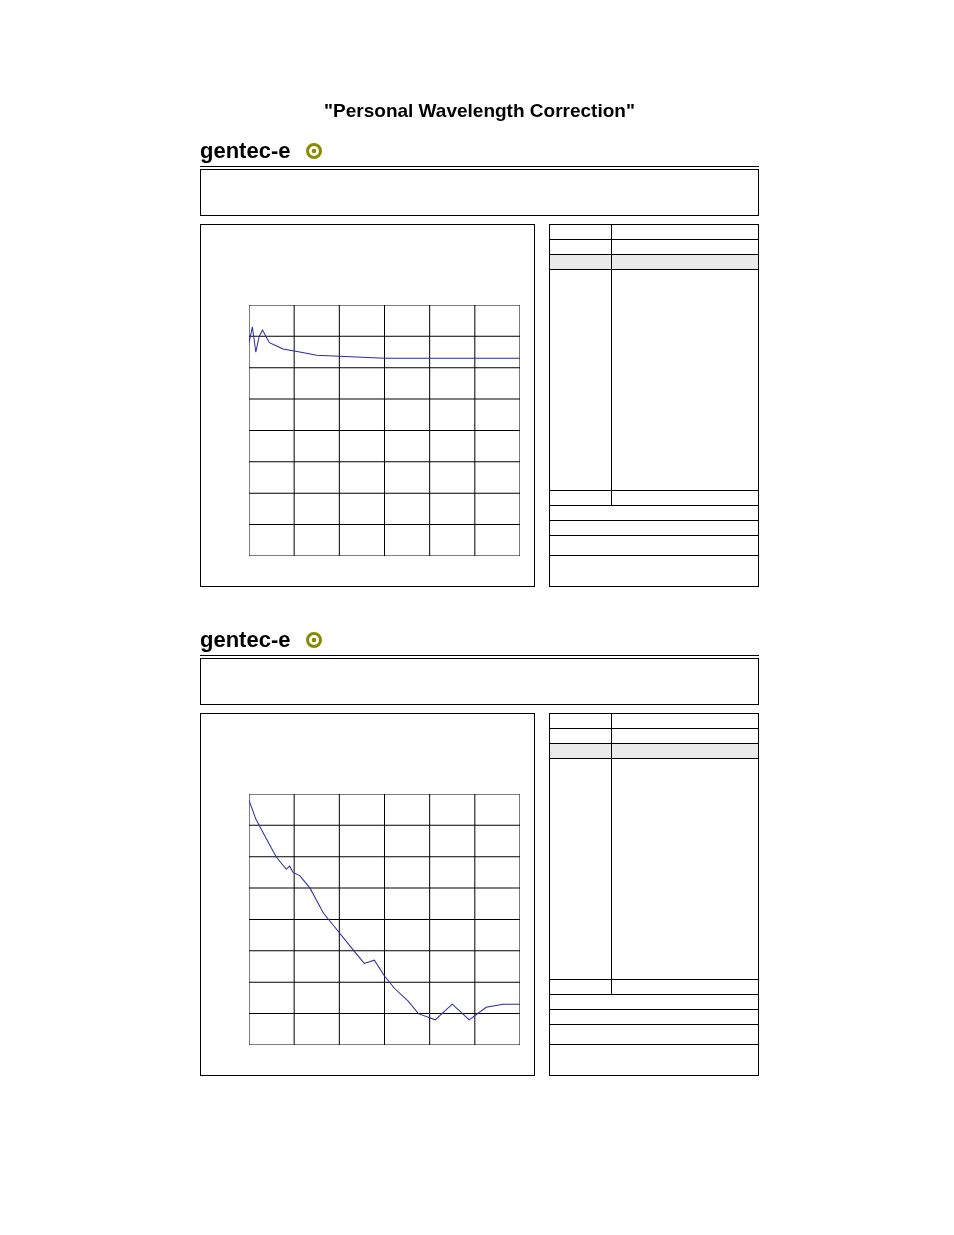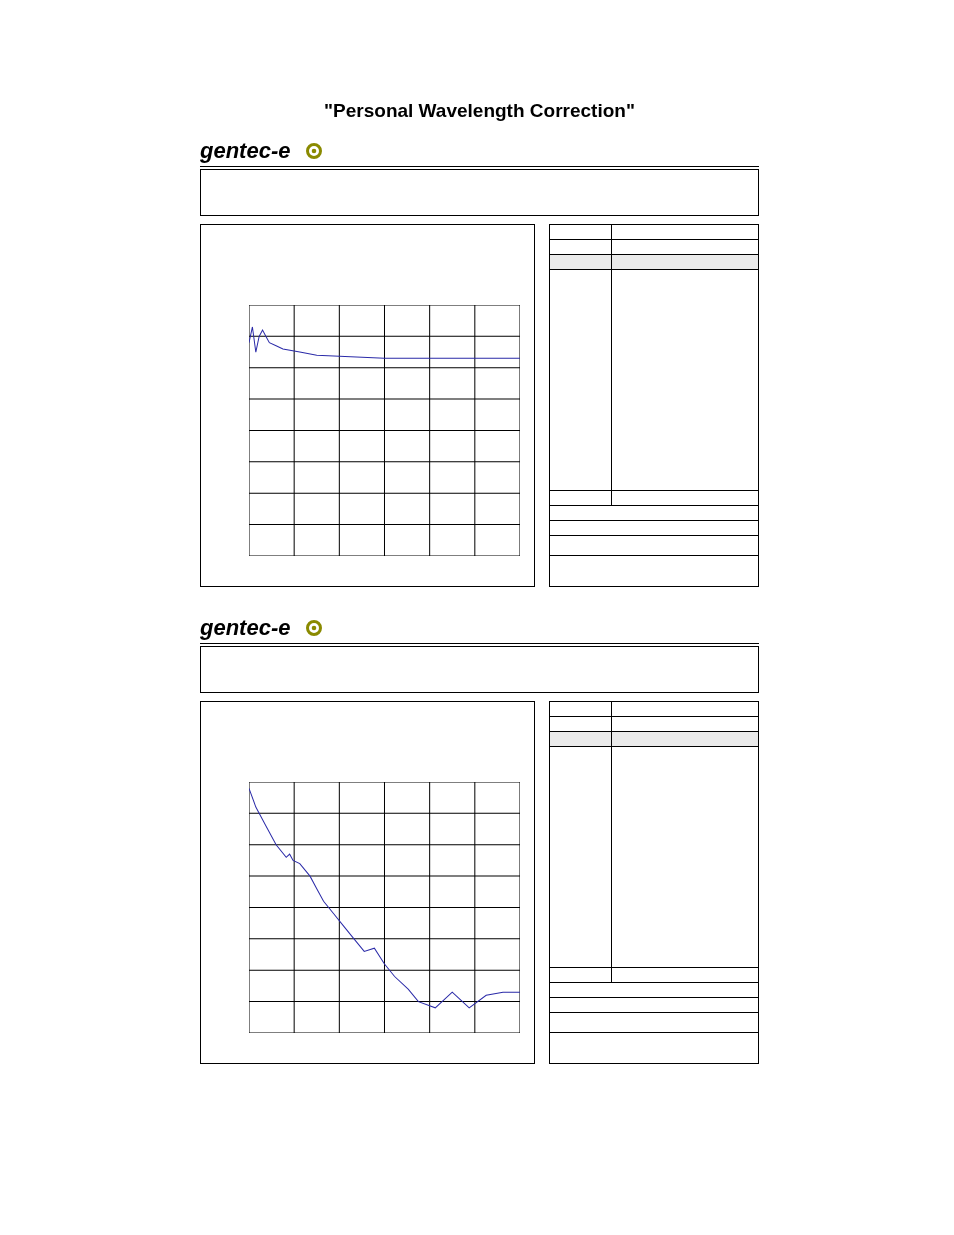--- a/index.html
+++ b/index.html
@@ -1,19 +1,19 @@
 <!DOCTYPE html>
 <html><head>
 <meta charset="utf-8">
 <style>
   * { box-sizing: border-box; margin: 0; padding: 0; }
   body { width: 954px; height: 1235px; background: #fff; font-family: Arial, Helvetica, sans-serif; color: #000; position: relative; }
   .page { padding: 100px 195px 60px 200px; }
   .page-title { font-size: 19px; font-weight: bold; text-align: center; margin-bottom: 8px; }
-  .cert-block { margin-bottom: 20px; font-style: italic; }
+  .cert-block { margin-bottom: 32px; }
   .logo-row { position: relative; height: 34px; margin-bottom: 2px; }
   .logo { position:absolute; left:0; bottom:0; }
   .logo-svg { display:block; }
   .hr { border: 0; border-top: 1px solid #000; margin: 0 0 2px 0; }
   .cert-title-box { border: 1px solid #000; padding: 6px 8px 8px 8px; height: 47px; }
   .cert-title { font-size: 12px; font-weight: bold; }
   .cert-sub { font-size: 10.5px; margin-top: 2px; }
   .row2 { display: flex; gap: 14px; margin-top: 8px; }
   .chart-box { border: 1px solid #000; flex: 1 1 auto; width: 332px; height: 363px; position: relative; }
   .chart-box .chart-head1 { font-size: 12px; font-weight: bold; padding: 5px 8px 0 8px; }

